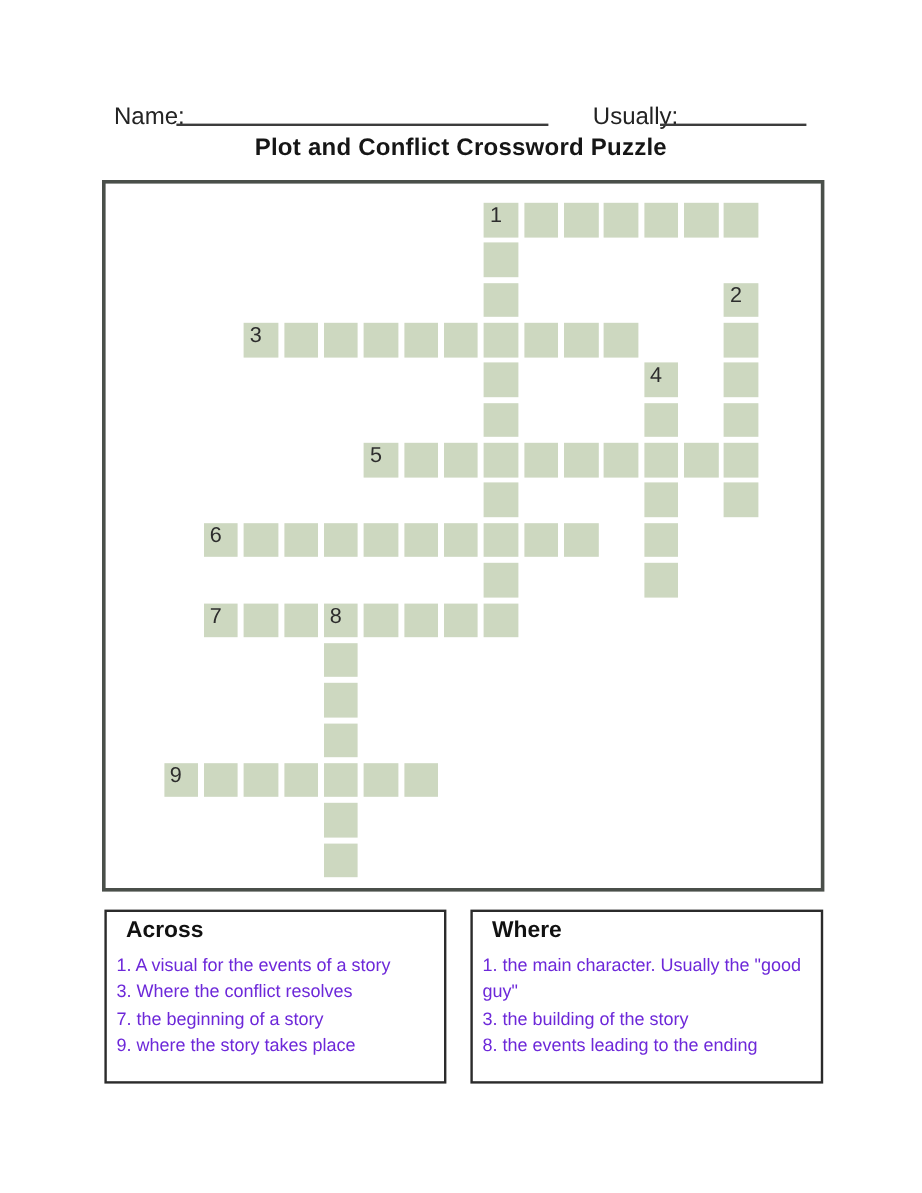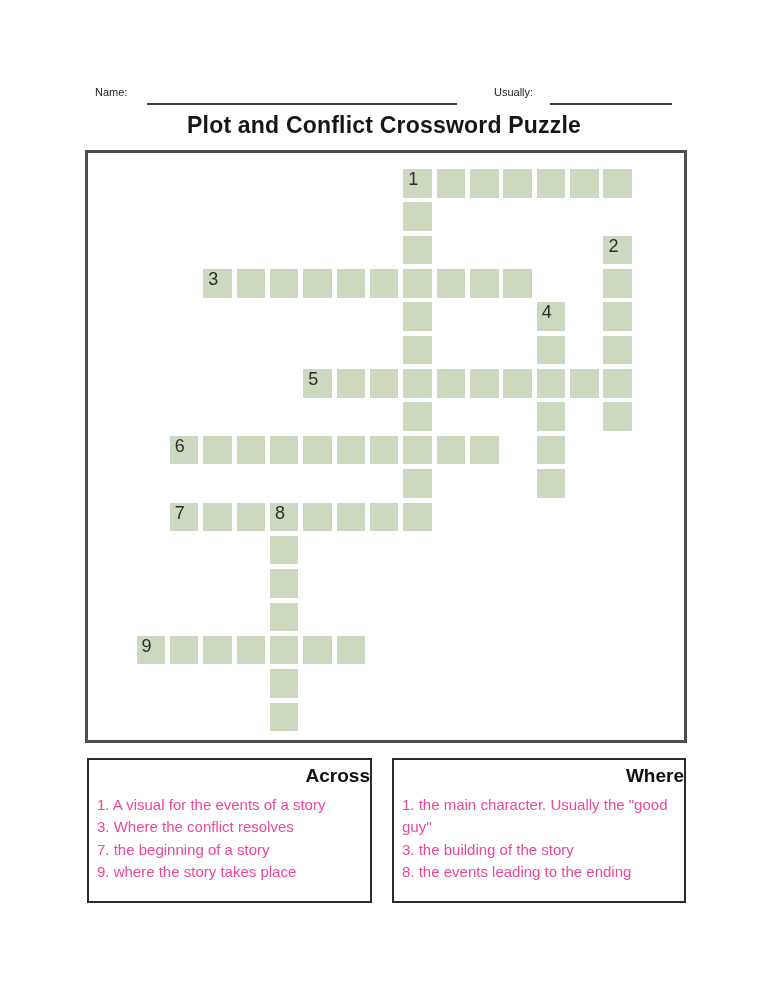--- a/index.html
+++ b/index.html
@@ -8,39 +8,39 @@
   .page {
     position: relative;
     width: 768px;
     height: 994px;
     background: #ffffff;
     overflow: hidden;
   }
   
   .hdr-label {
     position: absolute;
-    font-size: 11px;
+    font-size: 20px;
     color: #232323;
   }
   .name-label { left: 95px; top: 86px; }
   .period-label { left: 494px; top: 86px; }
   .blank-line {
     position: absolute;
     top: 103px;
     border-bottom: 2px solid #3c3c3c;
     height: 1px;
   }
   .name-line { left: 147px; width: 310px; }
   .period-line { left: 550px; width: 122px; }
   .title {
     position: absolute;
     left: 0; top: 112px;
     width: 768px;
     text-align: center;
-    font-size: 23px;
+    font-size: 20px;
     font-weight: bold;
     color: #161616;
     letter-spacing: 0.2px;
   }
   
   .grid-box {
     position: absolute;
     left: 85px; top: 150px;
     width: 602px; height: 593px;
     border: 3px solid #4a4f4a;
@@ -63,34 +63,34 @@
     position: absolute;
     top: 758px;
     height: 145px;
     border: 2px solid #2b2b2b;
     background: #ffffff;
   }
   .across-box { left: 87px; width: 285px; }
   .down-box { left: 392px; width: 294px; }
   .clue-heading {
     margin-top: 5px;
-    text-align: right;
+    text-align: left;
     font-size: 19px;
     font-weight: bold;
     color: #111111;
     padding-left: 16px;
   }
   .clue-list {
     margin-top: 7px;
     padding: 0 3px 0 8px;
   }
   .clue {
     font-size: 15px;
     line-height: 22.4px;
-    color: #ec4899;
+    color: #6d28d9;
   }
 </style>
 </head>
 <body>
 
 <div class="page">
 
   <span class="hdr-label name-label">Name:</span>
   <div class="blank-line name-line"></div>
 

